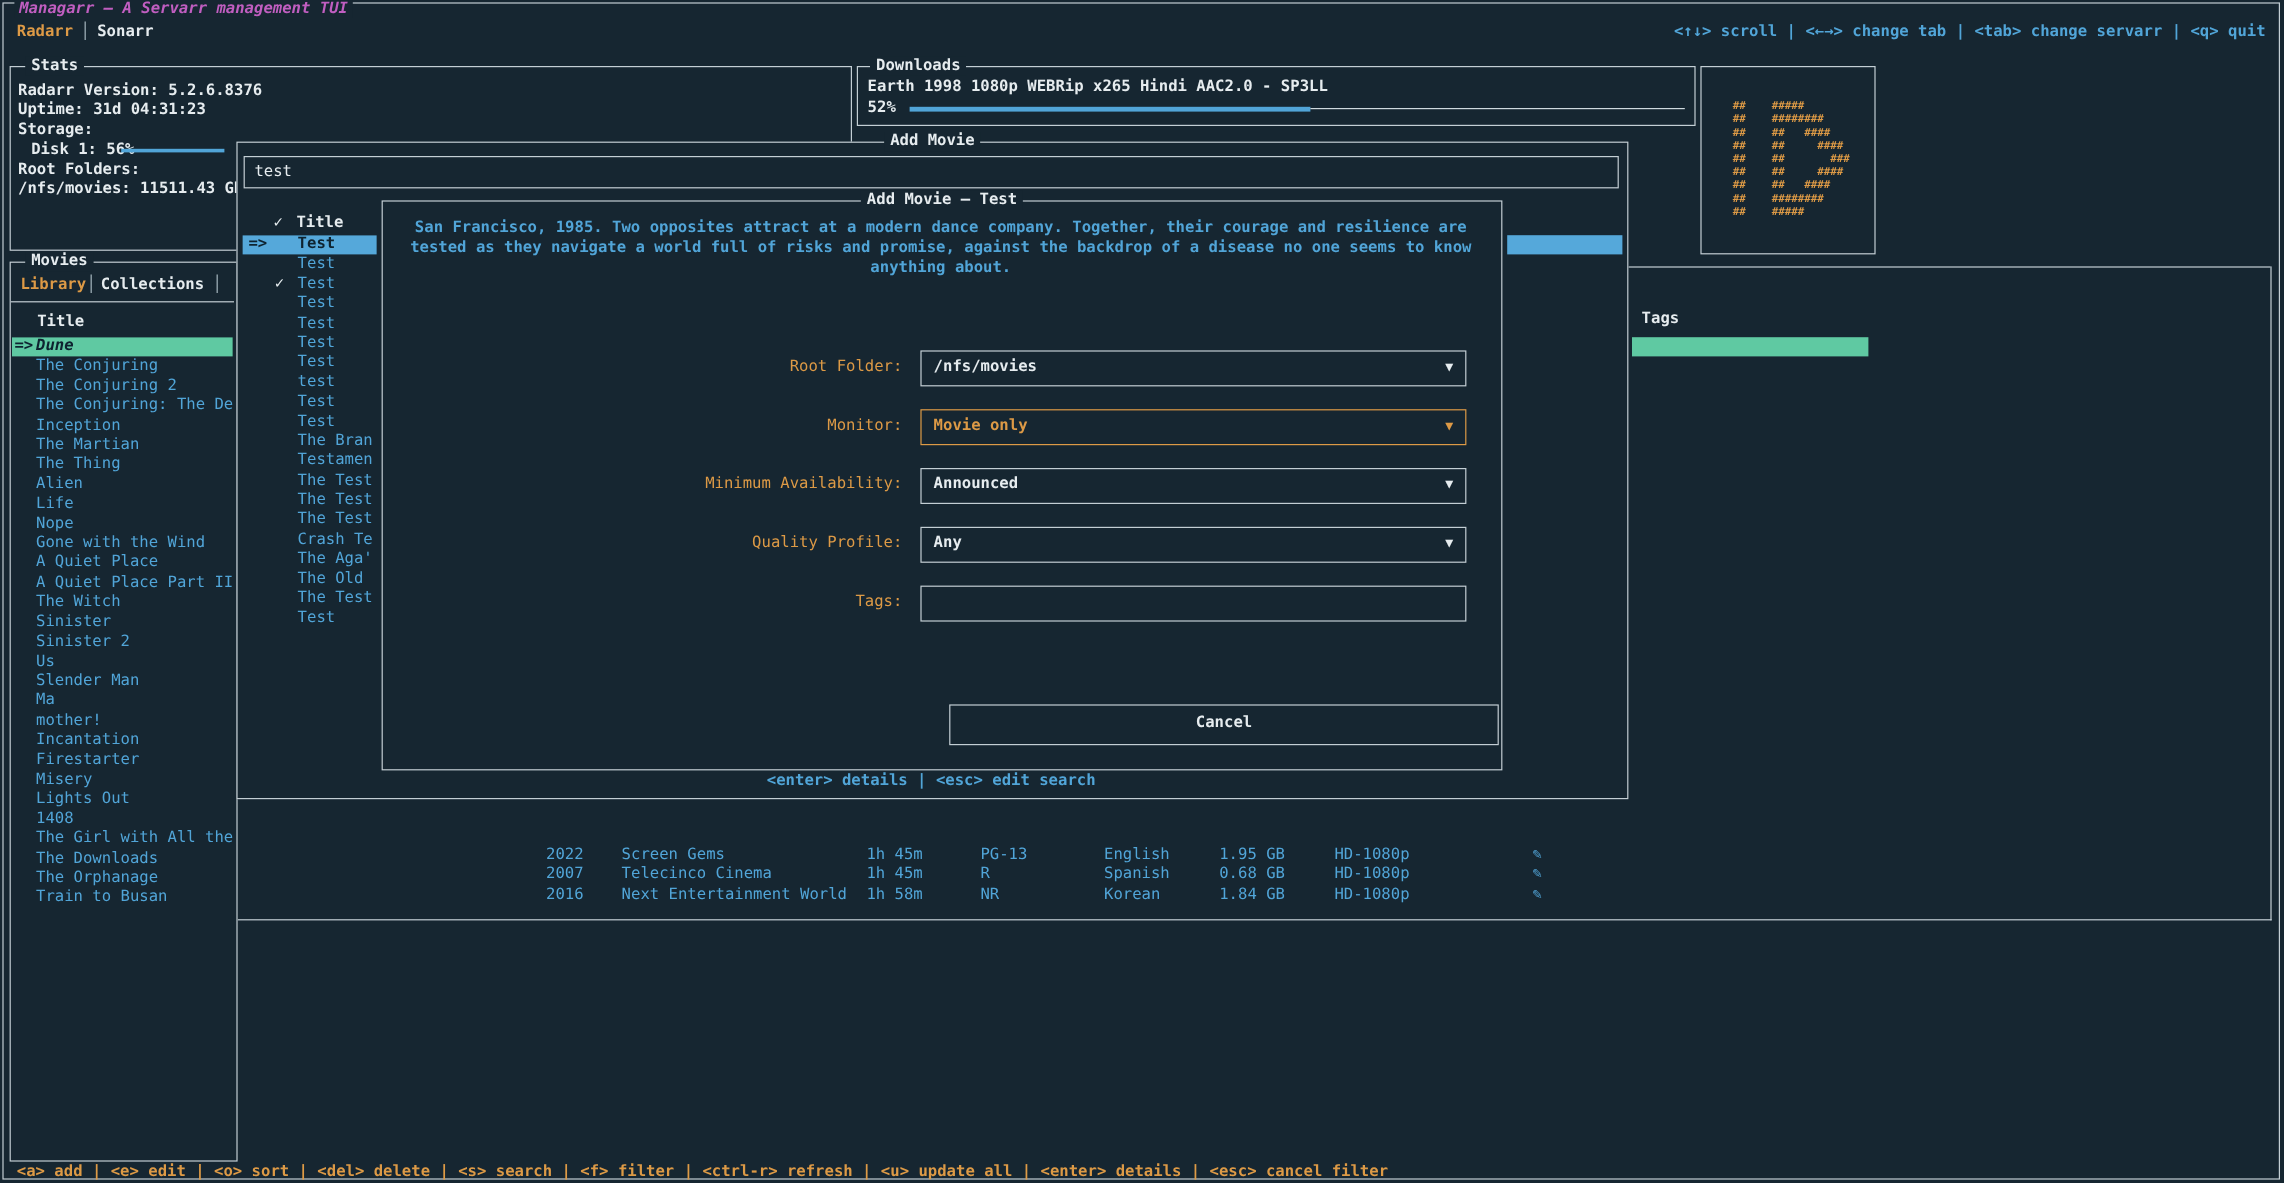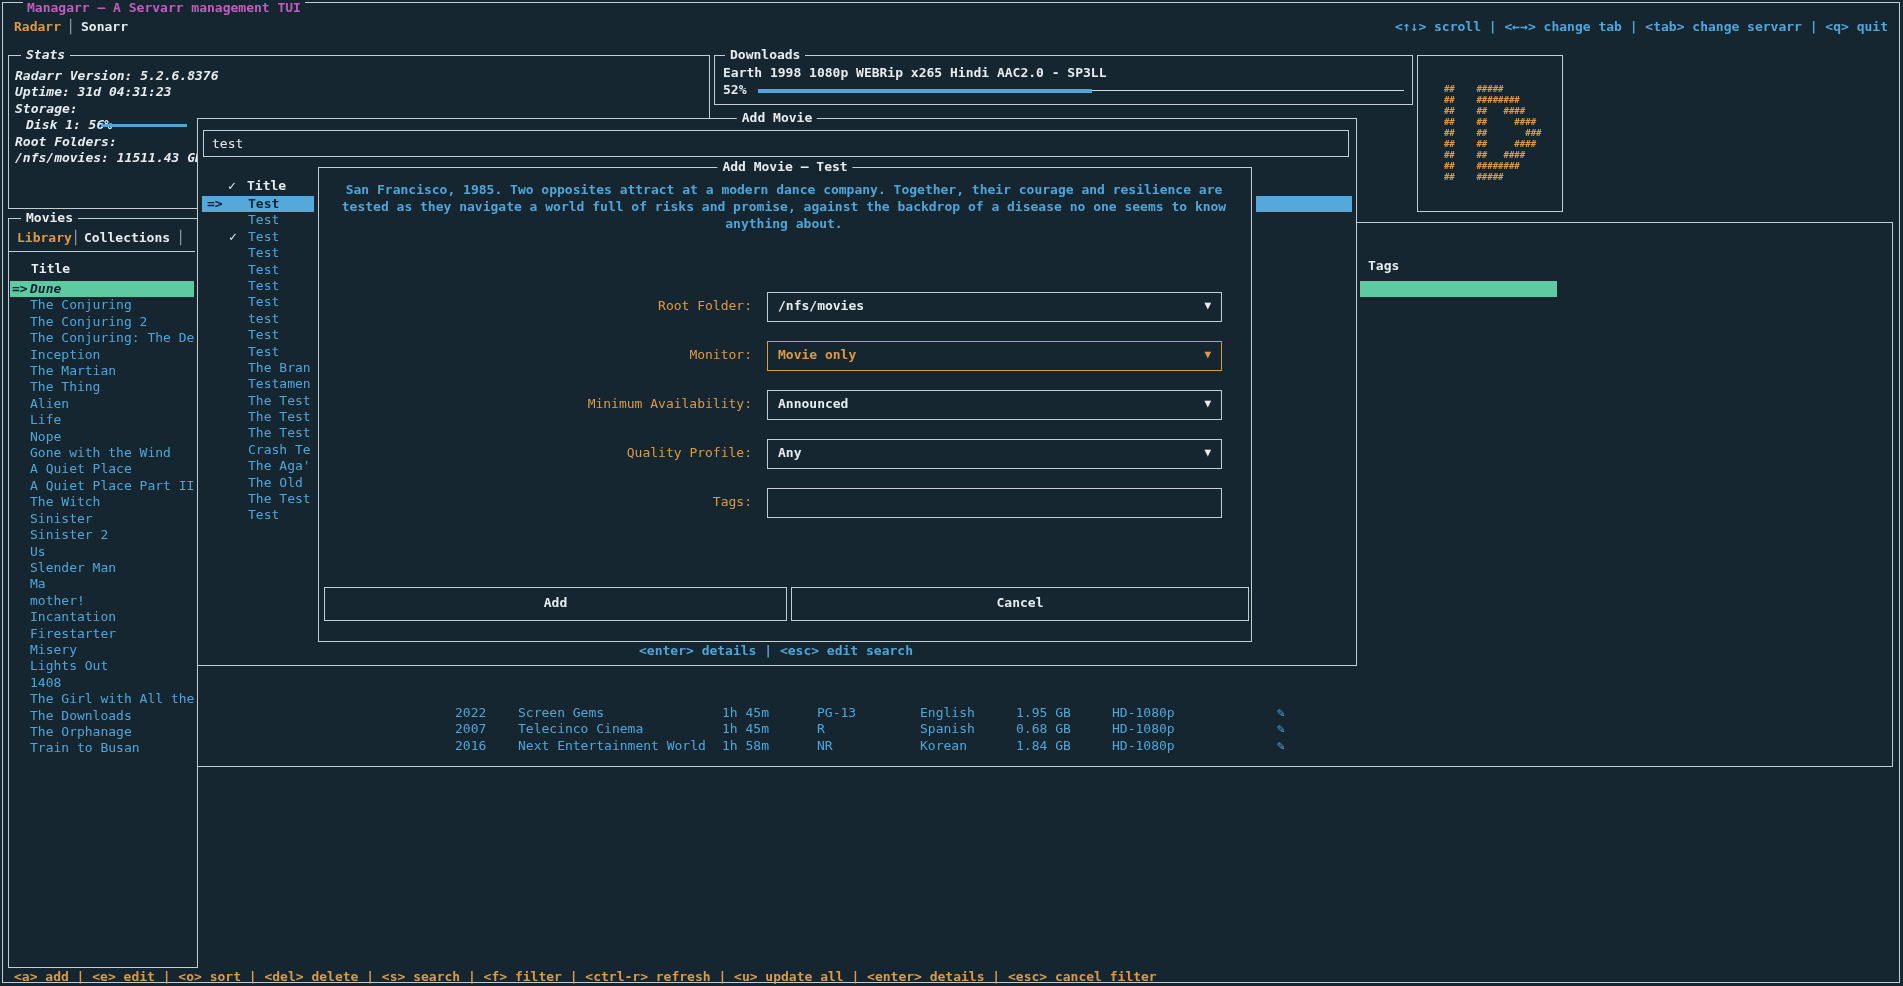--- a/index.html
+++ b/index.html
@@ -11,21 +11,21 @@
     --blue:#51a5d8;
     --selblue:#55a8da;
     --green:#5fc9a2;
     --seldark:#0e2330;
   }
   html,body{margin:0;padding:0;background:var(--bg);}
   .screen{position:relative;width:1903px;height:986px;background:var(--bg);
     font-family:"DejaVu Sans Mono",monospace;font-size:13px;color:var(--fg);overflow:hidden;}
   .abs{position:absolute;white-space:pre;}
   .b{font-weight:bold;}
-  .ital{margin-left:11px;}
+  .ital{font-style:italic;}
   .orange{color:var(--orange);}
   .blue{color:var(--blue);}
   .magenta{color:var(--magenta);}
   .dim{color:#9fb0b8;}
   .bord{position:absolute;border:1px solid var(--border);background:var(--bg);}
   .btitle{position:absolute;top:-9px;background:var(--bg);padding:0 5px;font-weight:bold;
     line-height:16px;white-space:pre;color:var(--fg);}
   .btitle.c{left:50%;transform:translateX(-50%);}
   .hline{position:absolute;background:var(--border);height:1px;}
   .vline{position:absolute;background:var(--border);width:1px;}
@@ -71,21 +71,21 @@
   <div class="bord" style="left:2px;top:2px;width:1896px;height:979px;"></div>
 
   <div class="abs b ital magenta" style="left:12px;top:0;background:var(--bg);padding:0 4px;">Managarr — A Servarr management TUI</div>
 
   <span class="abs b orange" style="left:14px;top:19px;">Radarr</span>
   <span class="abs dim" style="left:67px;top:19px;">│</span>
   <span class="abs b" style="left:81px;top:19px;">Sonarr</span>
 
   <div class="abs b blue" style="right:15px;top:19px;">&lt;↑↓&gt; scroll | &lt;←→&gt; change tab | &lt;tab&gt; change servarr | &lt;q&gt; quit</div>
 
-  <div class="bord" style="left:8px;top:55px;width:700px;height:152px;font-style:italic;">
+  <div class="bord" style="left:8px;top:55px;width:700px;height:152px;">
     <div class="btitle" style="left:12px;">Stats</div>
     <div class="abs b" style="left:6px;top:12px;">Radarr Version: 5.2.6.8376</div>
     <div class="abs b" style="left:6px;top:28px;">Uptime: 31d 04:31:23</div>
     <div class="abs b" style="left:6px;top:45px;">Storage:</div>
     <div class="abs b" style="left:17px;top:61px;">Disk 1: 56%</div>
     <div class="bar" style="left:92px;top:68px;width:86px;height:3px;"></div>
     <div class="abs b" style="left:6px;top:78px;">Root Folders:</div>
     <div class="abs b" style="left:6px;top:94px;">/nfs/movies: 11511.43 GB</div>
   </div>
 
@@ -185,19 +185,18 @@
         <div class="rrow"><span class="rt">Test</span></div>
       </div>
     <div class="abs" style="left:1058px;top:77px;width:96px;height:16px;background:var(--selblue);"></div>
     <div class="abs b blue" style="left:0;top:524px;width:1156px;text-align:center;">&lt;enter&gt; details | &lt;esc&gt; edit search</div>
   </div>
 
   <div class="bord" style="left:318px;top:167px;width:932px;height:473px;">
     <div class="btitle c">Add Movie — Test</div>
     <div class="abs b blue" style="left:12px;top:13px;width:906px;white-space:normal;text-align:center;line-height:17px;">San Francisco, 1985. Two opposites attract at a modern dance company. Together, their courage and resilience are tested as they navigate a world full of risks and promise, against the backdrop of a disease no one seems to know anything about.</div>
     <div class="abs" style="left:0;top:0;width:930px;height:471px;"><div class="frow" style="top: 124px;"><div class="flab">Root Folder:</div><div class="fctl"><span class="fval">/nfs/movies</span><span class="arr">▼</span></div></div><div class="frow" style="top: 173px;"><div class="flab">Monitor:</div><div class="fctl hot"><span class="fval">Movie only</span><span class="arr">▼</span></div></div><div class="frow" style="top: 222px;"><div class="flab">Minimum Availability:</div><div class="fctl"><span class="fval">Announced</span><span class="arr">▼</span></div></div><div class="frow" style="top: 271px;"><div class="flab">Quality Profile:</div><div class="fctl"><span class="fval">Any</span><span class="arr">▼</span></div></div><div class="frow" style="top: 320px;"><div class="flab">Tags:</div><div class="fctl"><span class="fval"></span></div></div></div>
-    <div class="btn" style="left:5px;top:419px;width:461px;height:32px;">Add</div>
     <div class="btn" style="left:472px;top:419px;width:456px;height:32px;">Cancel</div>
   </div>
 
   <div class="abs b orange" style="left:14px;top:969px;">&lt;a&gt; add | &lt;e&gt; edit | &lt;o&gt; sort | &lt;del&gt; delete | &lt;s&gt; search | &lt;f&gt; filter | &lt;ctrl-r&gt; refresh | &lt;u&gt; update all | &lt;enter&gt; details | &lt;esc&gt; cancel filter</div>
 
 </div>
 
 </body></html>

